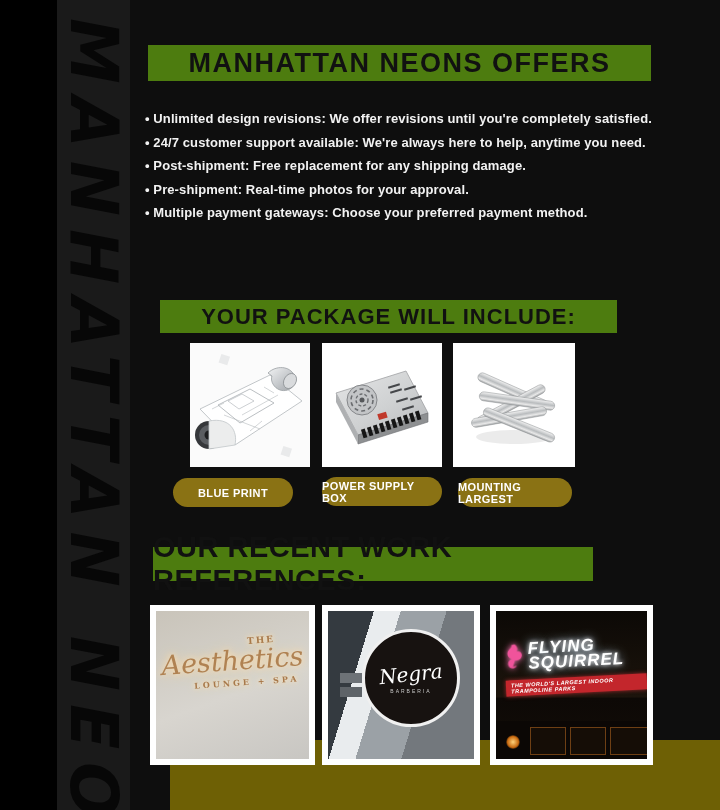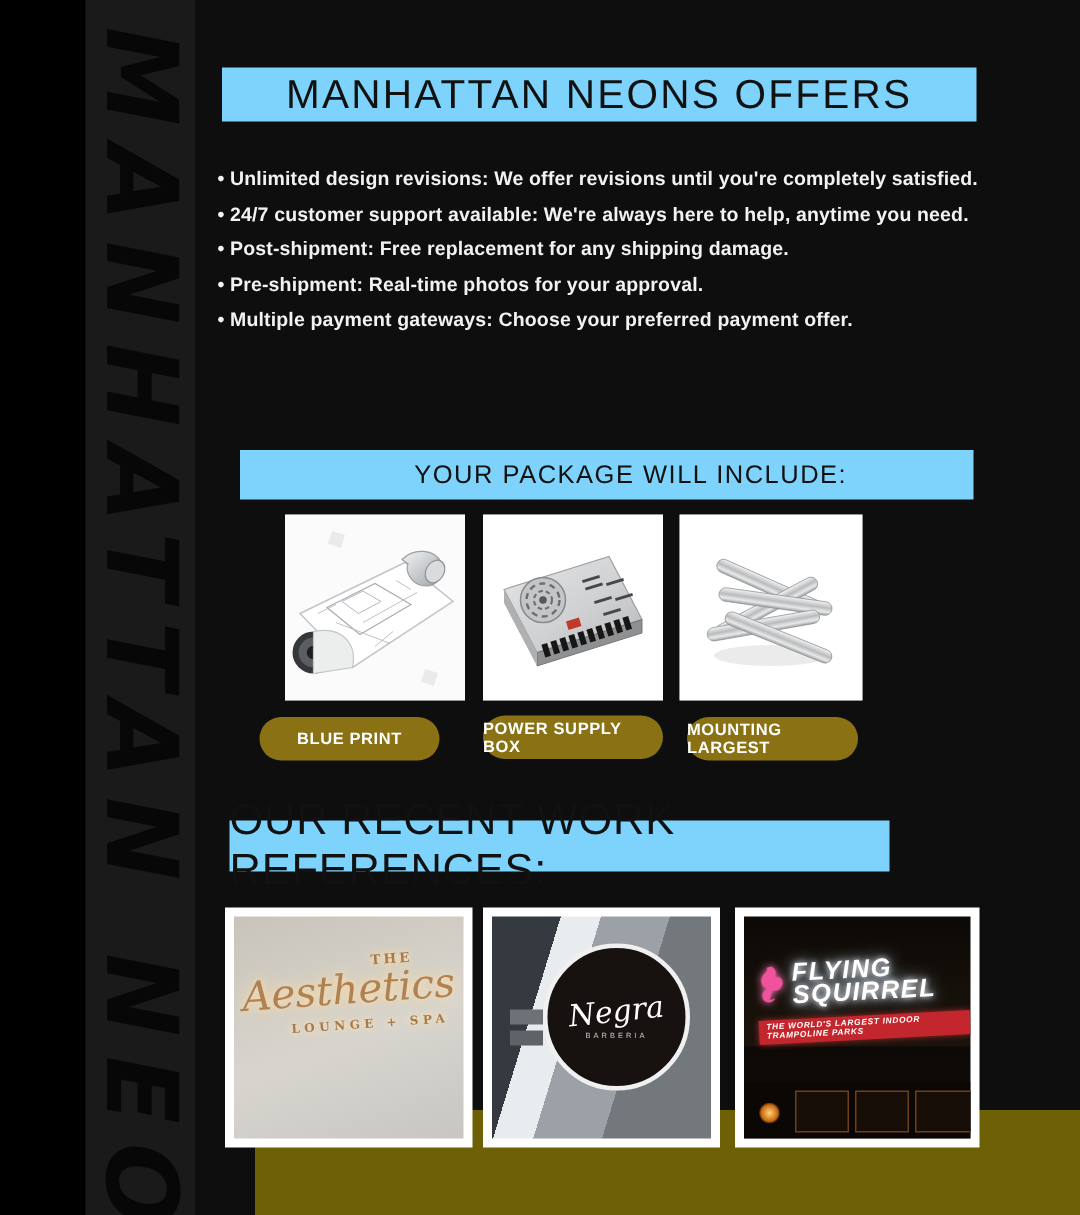--- a/index.html
+++ b/index.html
@@ -11,24 +11,24 @@
   .brand-strip{position:absolute;left:57px;top:0;width:73px;height:810px;background:#1a1a1a;overflow:hidden;}
   .brand-vert{position:absolute;left:0;top:0;width:1050px;height:73px;line-height:73px;
 al              white-space:nowrap;font-family:"DejaVu Sans",sans-serif;font-weight:bold;font-style:italic;
               font-size:66px;letter-spacing:13px;color:#070707;padding-left:18px;
               transform-origin:0 0;transform:rotate(90deg) translateY(-73px);}
 
   
   .gold-band{position:absolute;left:170px;top:740px;width:550px;height:70px;background:#6e6005;z-index:1;}
 
   
-  .banner{position:absolute;background:#7dd3fc;color:#111;display:flex;align-items:center;justify-content:center;
-          font-weight:400;z-index:2;}
+  .banner{position:absolute;background:#4d7c0f;color:#111;display:flex;align-items:center;justify-content:center;
+          font-weight:700;z-index:2;}
   #banner-offers{left:148px;top:45px;width:503px;height:36px;font-size:27px;letter-spacing:1.5px;}
-  #banner-package{left:160px;top:300px;width:457px;height:33px;font-size:17px;letter-spacing:1px;padding-left:32px;}
+  #banner-package{left:160px;top:300px;width:457px;height:33px;font-size:22px;letter-spacing:1px;}
   #banner-work{left:153px;top:547px;width:440px;height:34px;font-size:29px;letter-spacing:0.5px;}
 
   
   .offers{position:absolute;left:145px;top:112px;z-index:2;}
   .offer-line{font-size:13px;font-weight:700;color:#f2f2f2;letter-spacing:0.1px;
               white-space:nowrap;margin-bottom:10.5px;line-height:13px;}
 
   
   .pcard{position:absolute;top:343px;height:124px;background:#fff;z-index:2;overflow:hidden;}
   #pcard-1{left:190px;width:120px;}
@@ -104,21 +104,21 @@
 
   <div class="gold-band"></div>
 
   <div class="banner" id="banner-offers">MANHATTAN NEONS OFFERS</div>
 
   <div class="offers">
     <div class="offer-line">• Unlimited design revisions: We offer revisions until you're completely satisfied.</div>
     <div class="offer-line">• 24/7 customer support available: We're always here to help, anytime you need.</div>
     <div class="offer-line">• Post-shipment: Free replacement for any shipping damage.</div>
     <div class="offer-line">• Pre-shipment: Real-time photos for your approval.</div>
-    <div class="offer-line">• Multiple payment gateways: Choose your preferred payment offer.</div>
+    <div class="offer-line">• Multiple payment gateways: Choose your preferred payment method.</div>
   </div>
 
   <div class="banner" id="banner-package">YOUR PACKAGE WILL INCLUDE:</div>
 
   <div class="pcard" id="pcard-1">
     <svg viewBox="0 0 120 124">
       <defs>
         <linearGradient id="rollg" x1="0" y1="0" x2="1" y2="1">
           <stop offset="0" stop-color="#f2f3f4"></stop>
             <stop offset="0.5" stop-color="#c9cccf"></stop>

